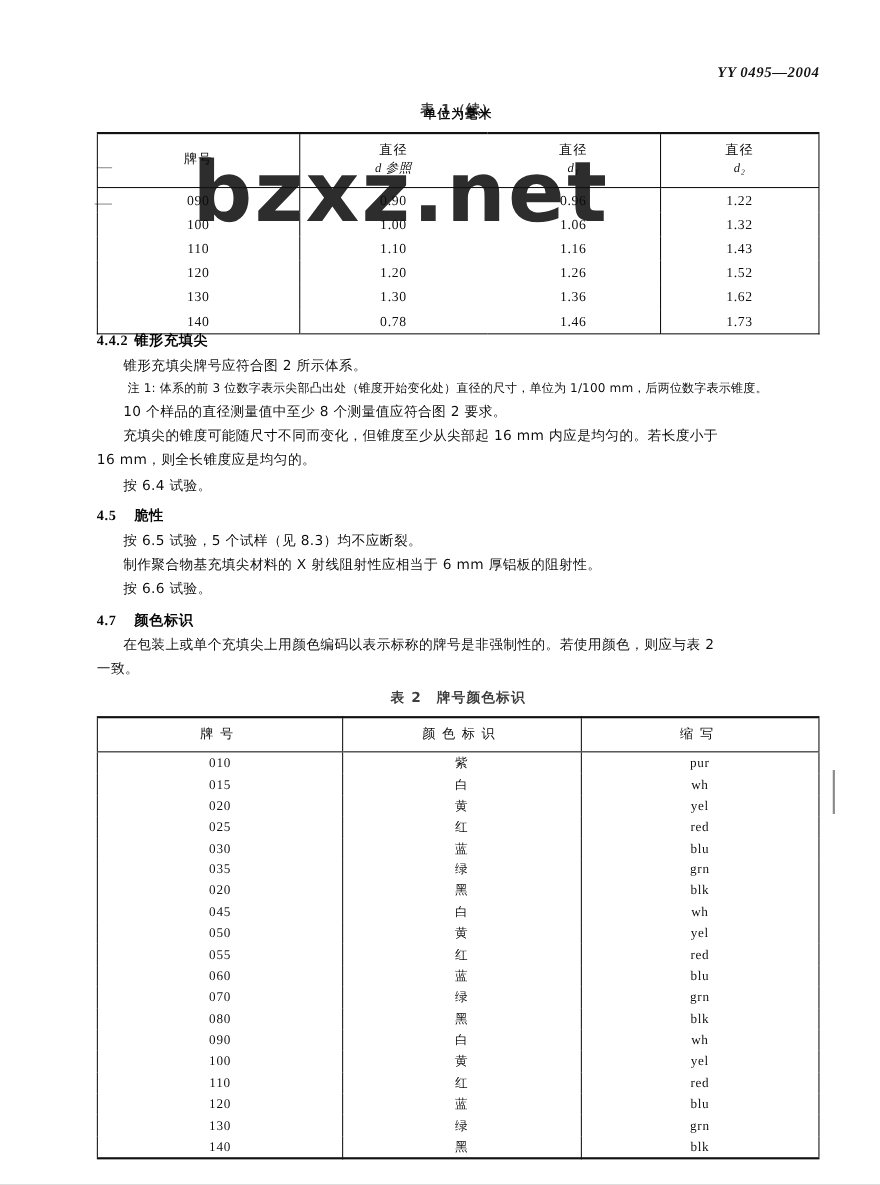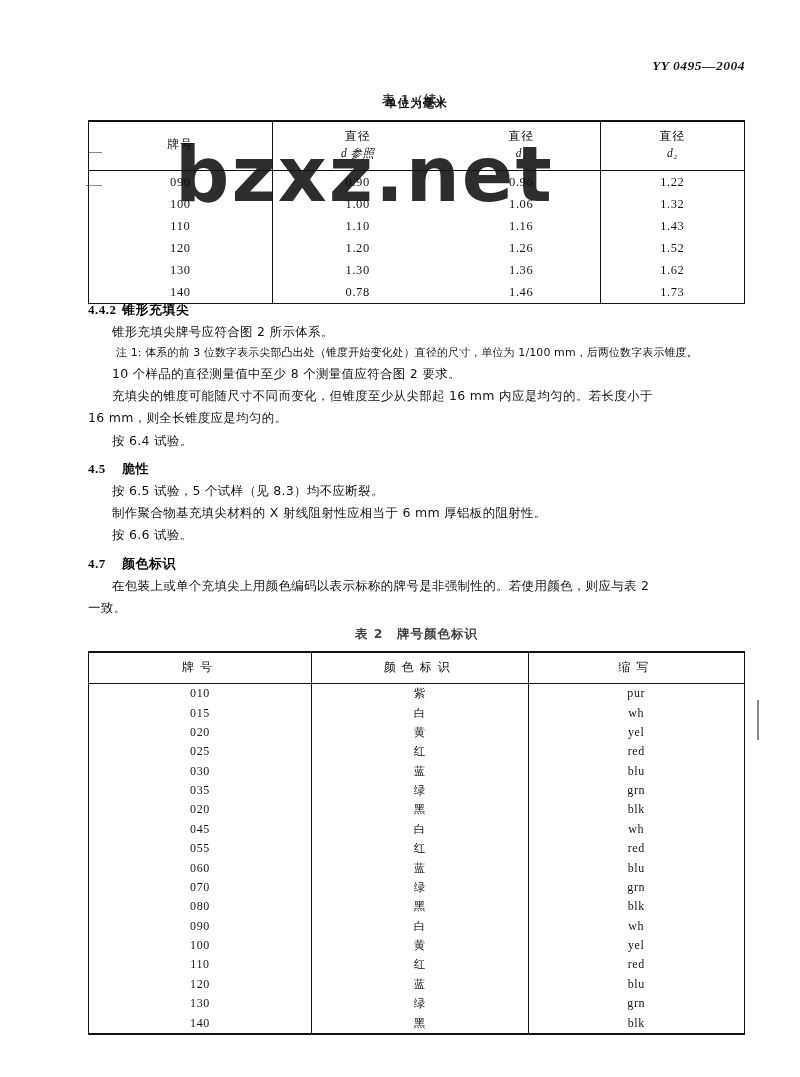--- a/index.html
+++ b/index.html
@@ -347,20 +347,25 @@
               <td>020</td>
               <td class="vline cn">黑</td>
               <td class="vline">blk</td>
             </tr>
             <tr>
               <td>045</td>
               <td class="vline cn">白</td>
               <td class="vline">wh</td>
             </tr>
             <tr>
+              <td>050</td>
+              <td class="vline cn">黄</td>
+              <td class="vline">yel</td>
+            </tr>
+            <tr>
               <td>055</td>
               <td class="vline cn">红</td>
               <td class="vline">red</td>
             </tr>
             <tr>
               <td>060</td>
               <td class="vline cn">蓝</td>
               <td class="vline">blu</td>
             </tr>
             <tr>

